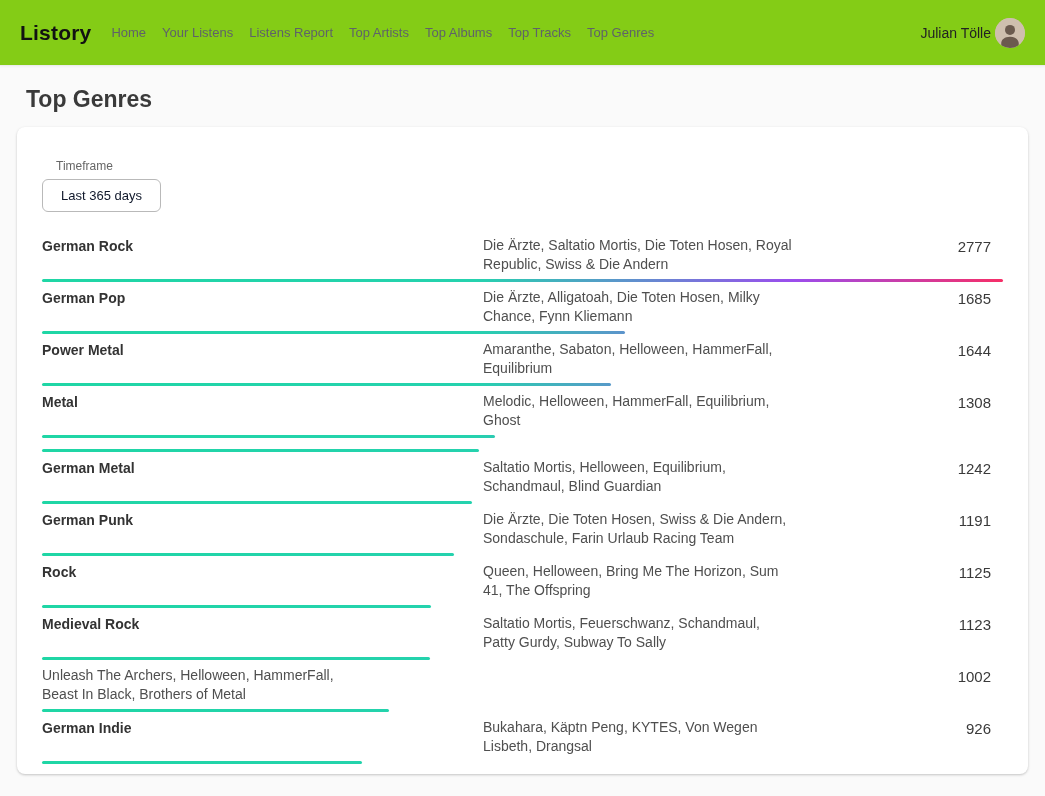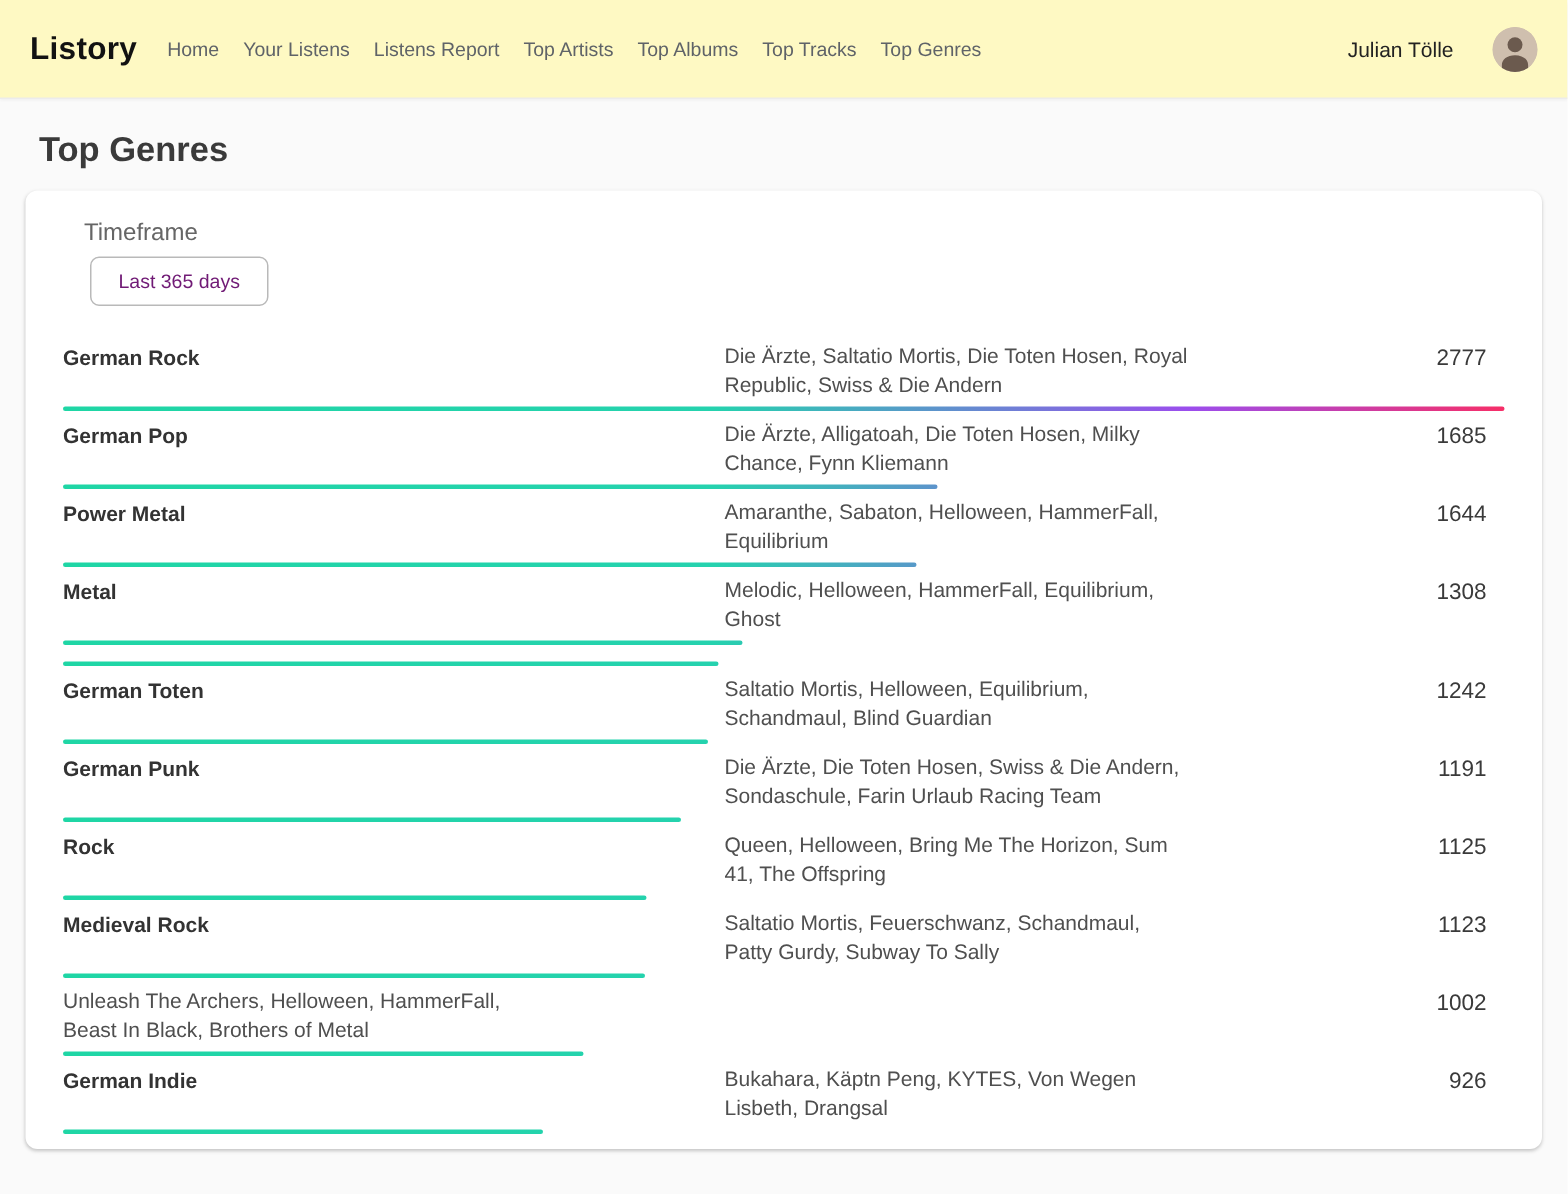--- a/index.html
+++ b/index.html
@@ -8,34 +8,34 @@
     width: 1045px; height: 796px; overflow: hidden;
     background: #fafafa;
     font-family: "Liberation Sans", sans-serif;
     color: #333;
   }
 
   
   header {
     display: flex; align-items: center;
     height: 66px; padding: 0 20px;
-    background: #fef9c3;
+    background: #84cc16;
     border-bottom: 1px solid #ececec;
     box-shadow: 0 1px 2px rgba(0,0,0,0.04);
   }
   .brand {
     font-size: 21px; font-weight: 700; color: #121212;
     margin-right: 20px; letter-spacing: 0.2px; cursor: pointer;
   }
   nav { display: flex; align-items: center; text-align: right; }
   nav a {
     font-size: 13px; color: #5f6368; text-decoration: none;
     margin-right: 16px; white-space: nowrap;
   }
-  .user { margin-left: auto; display: flex; align-items: center; gap: 26px; }
+  .user { margin-left: auto; display: flex; align-items: center; gap: 4px; }
   .user-name { font-size: 14px; color: #222; }
   .avatar {
     width: 30px; height: 30px; border-radius: 50%; overflow: hidden;
     background: #cfbfae; flex: 0 0 auto; cursor: pointer;
   }
 
   
   h1 {
     font-size: 23px; font-weight: 700; color: #3a3a3a;
     margin: 20px 26px 14px;
@@ -44,32 +44,31 @@
     margin: 0 17px;
     background: #fff;
     border-radius: 8px;
     box-shadow: 0 1px 3px rgba(0,0,0,0.15), 0 1px 2px rgba(0,0,0,0.08);
     padding: 20px 25px 10px;
   }
 
   
   .tf-label {
     display: block;
-    font-size: 16px; color: #666;
-    margin: 0 0 6px 14px;
+    font-size: 12px; color: #666;
+    margin: 12px 0 6px 14px;
   }
   .tf-select {
     font-family: "Liberation Sans", sans-serif;
-    font-size: 13px; color: #701a75;
+    font-size: 13px; color: #0f172a;
     background: #fff;
     border: 1px solid #b9b9b9;
     border-radius: 6px;
     padding: 8px 18px;
     cursor: pointer;
-    margin-left: 18px;
   }
 
   
   .genre-table { margin-top: 18px; }
   .row { padding-top: 6px; }
   .row-main { display: flex; align-items: flex-start; }
   .genre-cell {
     flex: 0 0 441px;
     font-size: 14px; font-weight: 700; color: #333;
     padding-top: 2px;
@@ -173,21 +172,21 @@
   </div>
 
   <div class="row">
     <div class="bar-track">
       <div class="bar-fill" style="width: 45.5%;"></div>
     </div>
   </div>
 
   <div class="row">
     <div class="row-main">
-      <div class="genre-cell">German Toten</div>
+      <div class="genre-cell">German Metal</div>
       <div class="artists-cell">Saltatio Mortis, Helloween, Equilibrium, Schandmaul, Blind Guardian</div>
       <div class="count-cell">1242</div>
     </div>
     <div class="bar-track">
       <div class="bar-fill" style="width: 44.7%;"></div>
     </div>
   </div>
 
   <div class="row">
     <div class="row-main">

